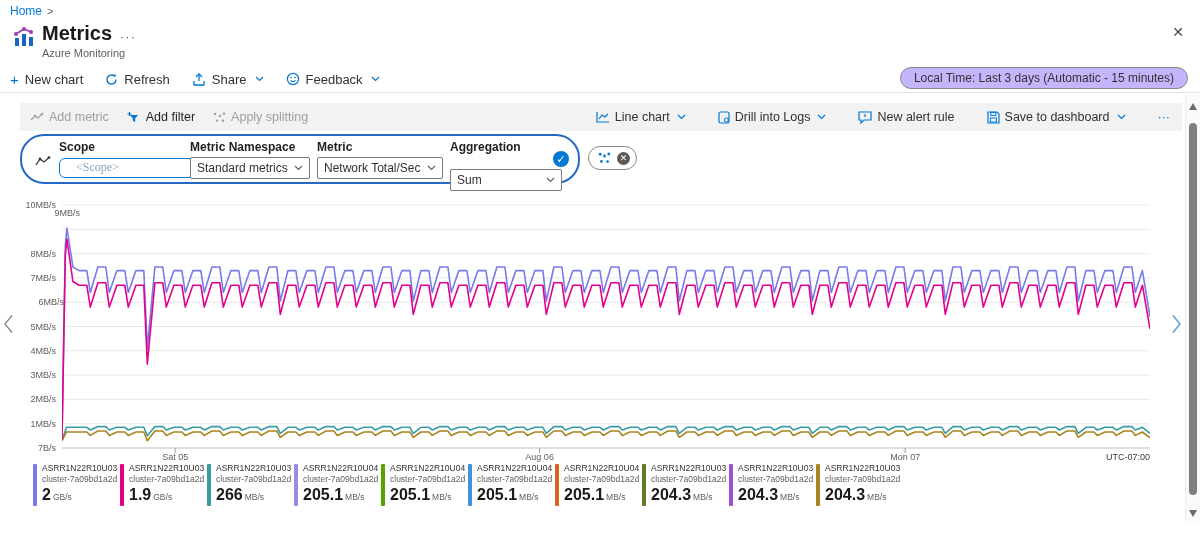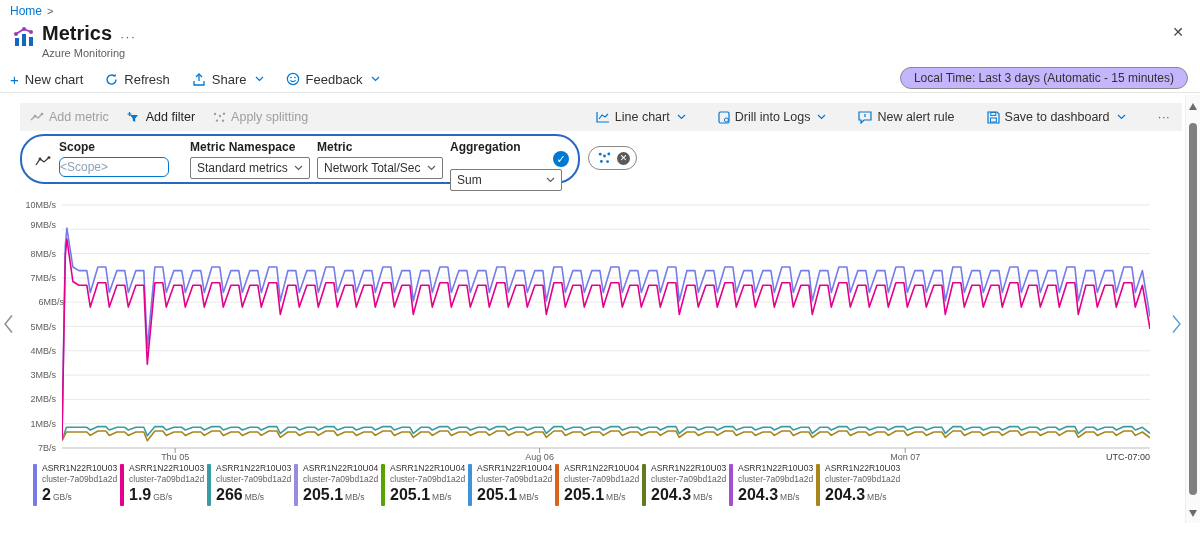--- a/index.html
+++ b/index.html
@@ -29,21 +29,21 @@
   .ctool-left{display:flex;align-items:center;gap:18px;padding-left:10px;}
   .ctool-right{margin-left:auto;display:flex;align-items:flex-end;gap:32px;padding-right:12px;}
   .titem{display:inline-flex;align-items:center;gap:5px;cursor:pointer;}
   .disabled{color:#a19f9d;}
   
   .configpill{left:20px;top:134px;width:556px;height:46px;border:2px solid #2668c5;border-radius:24px;
               background:#fff;}
   .cfg-group{position:absolute;top:4px;}
   .cfg-label{font-size:12px;font-weight:700;color:#201f1e;margin-bottom:3px;display:block;}
   .scope-input{width:108px;height:18px;border:1px solid #0078d4;border-radius:6px;font-size:12px;
-               font-family:Liberation Sans, sans-serif;padding:0 0;color:#323130;}
+               font-family:Liberation Serif, serif;padding:0 16px;color:#323130;}
   .scope-input::placeholder{color:#8aa3b8;}
   .selbox{height:20px;border:1px solid #7a7a78;border-radius:2px;background:#fff;display:flex;
           align-items:center;justify-content:space-between;font-size:12px;padding:0 6px;cursor:pointer;}
   .checkcircle{position:absolute;right:9px;top:15px;width:16px;height:16px;border-radius:50%;
                background:#0078d4;color:#fff;font-size:11px;line-height:16px;text-align:center;}
   .splitpill{left:588px;top:146px;height:22px;border:1px solid #8a8886;border-radius:13px;
              display:flex;align-items:center;gap:6px;padding:0 6px 0 9px;font-size:12px;cursor:pointer;background:#fff;}
   .splitpill b{font-weight:700;}
   .removecircle{width:13px;height:13px;border-radius:50%;background:#5c5a58;color:#fff;font-size:9px;
                 line-height:13px;text-align:center;cursor:pointer;}
@@ -273,33 +273,33 @@
       <line x1="113.152" y1="248" x2="113.152" y2="253" stroke="#9a9a9a" stroke-width="1"></line>
       <line x1="477.632" y1="248" x2="477.632" y2="253" stroke="#9a9a9a" stroke-width="1"></line>
       <line x1="843.2" y1="248" x2="843.2" y2="253" stroke="#9a9a9a" stroke-width="1"></line>
       <polyline points="0.0,240.7 4.4,227.3 16.9,227.3 24.8,227.3 28.3,230.0 35.9,226.6 43.8,226.6 47.3,230.0 54.9,227.3 62.8,227.3 66.3,230.0 73.9,227.3 81.8,227.3 85.3,235.8 92.9,226.6 100.8,226.6 104.3,230.0 111.9,227.3 119.8,227.3 123.3,230.0 130.9,227.3 138.8,227.3 142.3,230.0 149.9,226.6 157.8,226.6 161.3,230.0 168.9,227.3 176.8,227.3 180.3,230.0 187.9,227.3 195.8,227.3 199.3,230.0 206.9,226.6 214.8,226.6 218.3,233.4 225.9,227.3 233.8,227.3 237.3,230.0 244.9,227.3 252.9,227.3 256.3,230.0 263.9,226.6 271.9,226.6 275.3,230.0 282.9,227.3 290.9,227.3 294.3,230.0 301.9,227.3 309.9,227.3 313.3,230.0 320.9,226.6 328.9,226.6 332.3,230.0 339.9,227.3 347.9,227.3 351.3,233.4 358.9,227.3 366.9,227.3 370.3,230.0 377.9,226.6 385.9,226.6 389.3,230.0 396.9,227.3 404.9,227.3 408.3,230.0 415.9,227.3 423.9,227.3 427.3,230.0 434.9,226.6 442.9,226.6 446.3,230.0 453.9,227.3 461.9,227.3 465.3,230.0 472.9,227.3 480.9,227.3 484.3,233.4 491.9,226.6 499.9,226.6 503.3,230.0 510.9,227.3 518.9,227.3 522.3,230.0 529.9,227.3 537.9,227.3 541.3,230.0 548.9,226.6 556.9,226.6 560.3,230.0 567.9,227.3 575.9,227.3 579.3,230.0 586.9,227.3 594.9,227.3 598.3,230.0 605.9,226.6 613.9,226.6 617.3,233.4 624.9,227.3 632.9,227.3 636.3,230.0 643.9,227.3 651.9,227.3 655.3,230.0 662.9,226.6 670.9,226.6 674.3,230.0 681.9,227.3 689.9,227.3 693.3,230.0 700.9,227.3 708.9,227.3 712.3,230.0 719.9,226.6 727.9,226.6 731.3,230.0 738.9,227.3 746.9,227.3 750.3,233.4 757.9,227.3 765.9,227.3 769.3,230.0 776.9,226.6 784.9,226.6 788.3,230.0 795.9,227.3 803.9,227.3 807.3,230.0 814.9,227.3 822.9,227.3 826.3,230.0 833.9,226.6 841.9,226.6 845.3,230.0 852.9,227.3 860.9,227.3 864.3,230.0 871.9,227.3 879.9,227.3 883.3,233.4 890.9,226.6 898.9,226.6 902.3,230.0 909.9,227.3 917.9,227.3 921.3,230.0 928.9,227.3 936.9,227.3 940.3,230.0 947.9,226.6 955.9,226.6 959.3,230.0 966.9,227.3 974.9,227.3 978.3,230.0 985.9,227.3 993.9,227.3 997.3,230.0 1004.9,226.6 1012.9,226.6 1016.3,233.4 1023.9,227.3 1031.9,227.3 1035.3,230.0 1042.9,227.3 1050.9,227.3 1054.3,230.0 1061.9,226.6 1069.9,226.6 1073.3,230.0 1080.4,227.3 1088.0,233.4" fill="none" stroke="#399ca3" stroke-width="1.6" stroke-linejoin="round"></polyline>
       <polyline points="0.0,240.7 4.4,232.0 16.9,232.0 24.8,232.0 28.3,235.4 35.9,231.0 43.8,231.0 47.3,235.4 54.9,232.0 62.8,232.0 66.3,235.4 73.9,232.0 81.8,232.0 85.3,240.7 92.9,231.0 100.8,231.0 104.3,235.4 111.9,232.0 119.8,232.0 123.3,235.4 130.9,232.0 138.8,232.0 142.3,235.4 149.9,231.0 157.8,231.0 161.3,235.4 168.9,232.0 176.8,232.0 180.3,235.4 187.9,232.0 195.8,232.0 199.3,235.4 206.9,231.0 214.8,231.0 218.3,237.3 225.9,232.0 233.8,232.0 237.3,235.4 244.9,232.0 252.9,232.0 256.3,235.4 263.9,231.0 271.9,231.0 275.3,235.4 282.9,232.0 290.9,232.0 294.3,235.4 301.9,232.0 309.9,232.0 313.3,235.4 320.9,231.0 328.9,231.0 332.3,235.4 339.9,232.0 347.9,232.0 351.3,237.3 358.9,232.0 366.9,232.0 370.3,235.4 377.9,231.0 385.9,231.0 389.3,235.4 396.9,232.0 404.9,232.0 408.3,235.4 415.9,232.0 423.9,232.0 427.3,235.4 434.9,231.0 442.9,231.0 446.3,235.4 453.9,232.0 461.9,232.0 465.3,235.4 472.9,232.0 480.9,232.0 484.3,237.3 491.9,231.0 499.9,231.0 503.3,235.4 510.9,232.0 518.9,232.0 522.3,235.4 529.9,232.0 537.9,232.0 541.3,235.4 548.9,231.0 556.9,231.0 560.3,235.4 567.9,232.0 575.9,232.0 579.3,235.4 586.9,232.0 594.9,232.0 598.3,235.4 605.9,231.0 613.9,231.0 617.3,237.3 624.9,232.0 632.9,232.0 636.3,235.4 643.9,232.0 651.9,232.0 655.3,235.4 662.9,231.0 670.9,231.0 674.3,235.4 681.9,232.0 689.9,232.0 693.3,235.4 700.9,232.0 708.9,232.0 712.3,235.4 719.9,231.0 727.9,231.0 731.3,235.4 738.9,232.0 746.9,232.0 750.3,237.3 757.9,232.0 765.9,232.0 769.3,235.4 776.9,231.0 784.9,231.0 788.3,235.4 795.9,232.0 803.9,232.0 807.3,235.4 814.9,232.0 822.9,232.0 826.3,235.4 833.9,231.0 841.9,231.0 845.3,235.4 852.9,232.0 860.9,232.0 864.3,235.4 871.9,232.0 879.9,232.0 883.3,237.3 890.9,231.0 898.9,231.0 902.3,235.4 909.9,232.0 917.9,232.0 921.3,235.4 928.9,232.0 936.9,232.0 940.3,235.4 947.9,231.0 955.9,231.0 959.3,235.4 966.9,232.0 974.9,232.0 978.3,235.4 985.9,232.0 993.9,232.0 997.3,235.4 1004.9,231.0 1012.9,231.0 1016.3,237.3 1023.9,232.0 1031.9,232.0 1035.3,235.4 1042.9,232.0 1050.9,232.0 1054.3,235.4 1061.9,231.0 1069.9,231.0 1073.3,235.4 1080.4,232.0 1088.0,237.8" fill="none" stroke="#a8861d" stroke-width="1.6" stroke-linejoin="round"></polyline>
       <polyline points="0.0,239.5 3.3,45.7 4.9,28.1 10.9,67.0 16.9,70.6 24.8,70.6 28.3,92.5 35.9,67.0 43.8,67.0 47.3,92.5 54.9,70.6 62.8,70.6 66.3,92.5 73.9,70.6 81.8,70.6 85.3,148.4 92.9,67.0 100.8,67.0 104.3,92.5 111.9,70.6 119.8,70.6 123.3,92.5 130.9,70.6 138.8,70.6 142.3,92.5 149.9,67.0 157.8,67.0 161.3,92.5 168.9,70.6 176.8,70.6 180.3,92.5 187.9,70.6 195.8,70.6 199.3,92.5 206.9,67.0 214.8,67.0 218.3,101.0 225.9,70.6 233.8,70.6 237.3,92.5 244.9,70.6 252.9,70.6 256.3,92.5 263.9,67.0 271.9,67.0 275.3,92.5 282.9,70.6 290.9,70.6 294.3,92.5 301.9,70.6 309.9,70.6 313.3,92.5 320.9,67.0 328.9,67.0 332.3,92.5 339.9,70.6 347.9,70.6 351.3,101.0 358.9,70.6 366.9,70.6 370.3,92.5 377.9,67.0 385.9,67.0 389.3,92.5 396.9,70.6 404.9,70.6 408.3,92.5 415.9,70.6 423.9,70.6 427.3,92.5 434.9,67.0 442.9,67.0 446.3,92.5 453.9,70.6 461.9,70.6 465.3,92.5 472.9,70.6 480.9,70.6 484.3,101.0 491.9,67.0 499.9,67.0 503.3,92.5 510.9,70.6 518.9,70.6 522.3,92.5 529.9,70.6 537.9,70.6 541.3,92.5 548.9,67.0 556.9,67.0 560.3,92.5 567.9,70.6 575.9,70.6 579.3,92.5 586.9,70.6 594.9,70.6 598.3,92.5 605.9,67.0 613.9,67.0 617.3,101.0 624.9,70.6 632.9,70.6 636.3,92.5 643.9,70.6 651.9,70.6 655.3,92.5 662.9,67.0 670.9,67.0 674.3,92.5 681.9,70.6 689.9,70.6 693.3,92.5 700.9,70.6 708.9,70.6 712.3,92.5 719.9,67.0 727.9,67.0 731.3,92.5 738.9,70.6 746.9,70.6 750.3,101.0 757.9,70.6 765.9,70.6 769.3,92.5 776.9,67.0 784.9,67.0 788.3,92.5 795.9,70.6 803.9,70.6 807.3,92.5 814.9,70.6 822.9,70.6 826.3,92.5 833.9,67.0 841.9,67.0 845.3,92.5 852.9,70.6 860.9,70.6 864.3,92.5 871.9,70.6 879.9,70.6 883.3,101.0 890.9,67.0 898.9,67.0 902.3,92.5 909.9,70.6 917.9,70.6 921.3,92.5 928.9,70.6 936.9,70.6 940.3,92.5 947.9,67.0 955.9,67.0 959.3,92.5 966.9,70.6 974.9,70.6 978.3,92.5 985.9,70.6 993.9,70.6 997.3,92.5 1004.9,67.0 1012.9,67.0 1016.3,101.0 1023.9,70.6 1031.9,70.6 1035.3,92.5 1042.9,70.6 1050.9,70.6 1054.3,92.5 1061.9,67.0 1069.9,67.0 1073.3,92.5 1080.4,70.6 1088.0,116.8" fill="none" stroke="#767bea" stroke-width="1.6" stroke-linejoin="round"></polyline>
       <polyline points="0.0,239.5 3.3,55.7 4.9,39.0 10.9,81.5 16.9,85.2 24.8,85.2 28.3,107.1 35.9,82.8 43.8,82.8 47.3,107.1 54.9,85.2 62.8,85.2 66.3,107.1 73.9,85.2 81.8,85.2 85.3,164.2 92.9,82.8 100.8,82.8 104.3,107.1 111.9,85.2 119.8,85.2 123.3,107.1 130.9,85.2 138.8,85.2 142.3,107.1 149.9,82.8 157.8,82.8 161.3,107.1 168.9,85.2 176.8,85.2 180.3,107.1 187.9,85.2 195.8,85.2 199.3,107.1 206.9,82.8 214.8,82.8 218.3,114.4 225.9,85.2 233.8,85.2 237.3,107.1 244.9,85.2 252.9,85.2 256.3,107.1 263.9,82.8 271.9,82.8 275.3,107.1 282.9,85.2 290.9,85.2 294.3,107.1 301.9,85.2 309.9,85.2 313.3,107.1 320.9,82.8 328.9,82.8 332.3,107.1 339.9,85.2 347.9,85.2 351.3,114.4 358.9,85.2 366.9,85.2 370.3,107.1 377.9,82.8 385.9,82.8 389.3,107.1 396.9,85.2 404.9,85.2 408.3,107.1 415.9,85.2 423.9,85.2 427.3,107.1 434.9,82.8 442.9,82.8 446.3,107.1 453.9,85.2 461.9,85.2 465.3,107.1 472.9,85.2 480.9,85.2 484.3,114.4 491.9,82.8 499.9,82.8 503.3,107.1 510.9,85.2 518.9,85.2 522.3,107.1 529.9,85.2 537.9,85.2 541.3,107.1 548.9,82.8 556.9,82.8 560.3,107.1 567.9,85.2 575.9,85.2 579.3,107.1 586.9,85.2 594.9,85.2 598.3,107.1 605.9,82.8 613.9,82.8 617.3,114.4 624.9,85.2 632.9,85.2 636.3,107.1 643.9,85.2 651.9,85.2 655.3,107.1 662.9,82.8 670.9,82.8 674.3,107.1 681.9,85.2 689.9,85.2 693.3,107.1 700.9,85.2 708.9,85.2 712.3,107.1 719.9,82.8 727.9,82.8 731.3,107.1 738.9,85.2 746.9,85.2 750.3,114.4 757.9,85.2 765.9,85.2 769.3,107.1 776.9,82.8 784.9,82.8 788.3,107.1 795.9,85.2 803.9,85.2 807.3,107.1 814.9,85.2 822.9,85.2 826.3,107.1 833.9,82.8 841.9,82.8 845.3,107.1 852.9,85.2 860.9,85.2 864.3,107.1 871.9,85.2 879.9,85.2 883.3,114.4 890.9,82.8 898.9,82.8 902.3,107.1 909.9,85.2 917.9,85.2 921.3,107.1 928.9,85.2 936.9,85.2 940.3,107.1 947.9,82.8 955.9,82.8 959.3,107.1 966.9,85.2 974.9,85.2 978.3,107.1 985.9,85.2 993.9,85.2 997.3,107.1 1004.9,82.8 1012.9,82.8 1016.3,114.4 1023.9,85.2 1031.9,85.2 1035.3,107.1 1042.9,85.2 1050.9,85.2 1054.3,107.1 1061.9,82.8 1069.9,82.8 1073.3,107.1 1080.4,85.2 1088.0,128.9" fill="none" stroke="#e3008c" stroke-width="1.6" stroke-linejoin="round"></polyline>
     </svg>
   <div id="ylabels">
       <div class="ylab" style="top: 0px; left: 0px;">10MB/s</div>
-      <div class="ylab" style="top: 20px; left: 0px;">9MB/s</div>
+      <div class="ylab" style="top: 8px; left: 0px; padding-left: 24px;">9MB/s</div>
       <div class="ylab" style="top: 48.6px; left: 0px;">8MB/s</div>
       <div class="ylab" style="top: 72.9px; left: 0px;">7MB/s</div>
       <div class="ylab" style="top: 97.2px; left: 8px;">6MB/s</div>
       <div class="ylab" style="top: 121.5px; left: 0px;">5MB/s</div>
       <div class="ylab" style="top: 145.8px; left: 0px;">4MB/s</div>
       <div class="ylab" style="top: 170.1px; left: 0px;">3MB/s</div>
       <div class="ylab" style="top: 194.4px; left: 0px;">2MB/s</div>
       <div class="ylab" style="top: 218.7px; left: 0px;">1MB/s</div>
       <div class="ylab" style="top: 243px; left: 0px;">7B/s</div>
     </div>
   <div id="xlabels">
-      <div class="xlab" style="left: 145.152px;">Thu 05</div>
+      <div class="xlab" style="left: 145.152px;">Sat 05</div>
       <div class="xlab" style="left: 509.632px;">Aug 06</div>
       <div class="xlab" style="left: 875.2px;">Mon 07</div>
     </div>
   <div class="tzlab">UTC-07:00</div>
 </div>
 
 <div class="abs chev" style="left:3px;">
   <svg width="11" height="20" viewBox="0 0 11 20">
       <polyline points="9,1.5 2,10 9,18.5" fill="none" stroke="#8a8a8a" stroke-width="1.4"></polyline>
     </svg>

